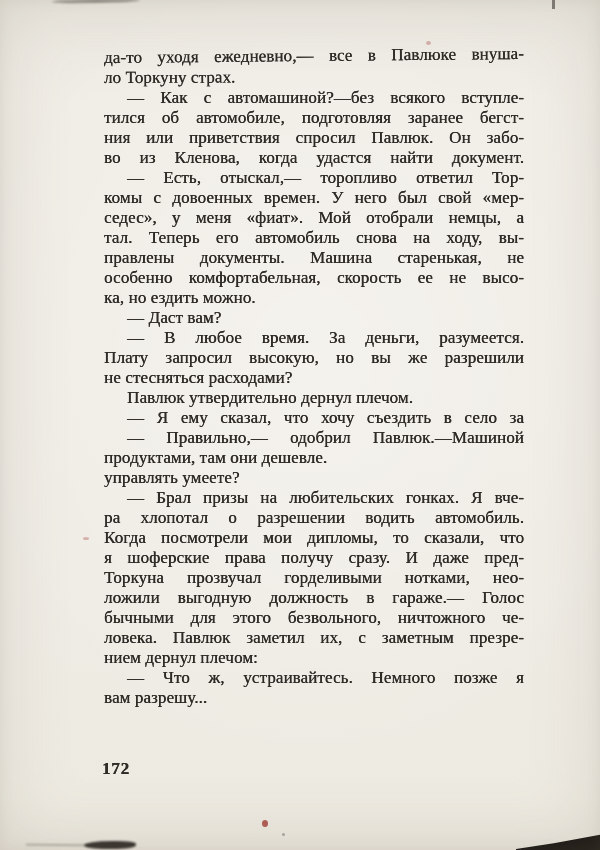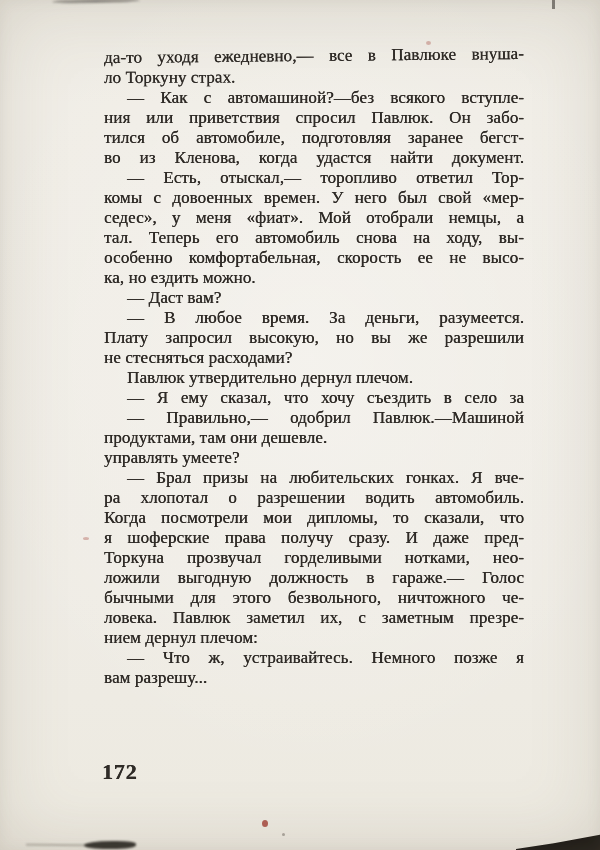--- a/index.html
+++ b/index.html
@@ -32,21 +32,21 @@
     text-shadow:0.3px 0 0 currentColor;
     letter-spacing:0.1px;
   }
   .line{height:20px;text-align:left;}
   .line.j{text-align:justify;text-align-last:justify;}
   .line.in{text-indent:23px;}
   .line:first-child{transform:rotate(-0.55deg);transform-origin:0 100%;}
   .line:nth-child(2){transform:rotate(-0.2deg);transform-origin:0 100%;}
   .page-number{
     position:absolute;left:102px;top:759px;
-    color:var(--ink);font-size:22px;font-weight:bold;letter-spacing:0.8px;
+    color:var(--ink);font-size:17px;font-weight:bold;letter-spacing:0.8px;
     text-shadow:0.3px 0 0 currentColor;
   }
   
   .smudge-top{position:absolute;left:52px;top:-1px;width:88px;height:4px;
     background:rgba(45,42,38,0.45);filter:blur(1.2px);border-radius:50%;transform:rotate(-1deg);}
   .tick-top{position:absolute;left:552px;top:0;width:3px;height:9px;
     background:rgba(55,52,48,0.60);filter:blur(0.4px);}
   .speck-red-top{position:absolute;left:426px;top:41px;width:5px;height:4px;border-radius:50%;
     background:var(--redmark);opacity:0.35;filter:blur(0.5px);}
   .speck-red-mid{position:absolute;left:83px;top:537px;width:6px;height:3px;border-radius:50%;
@@ -70,27 +70,28 @@
 
   <div class="smudge-top"></div>
   <div class="tick-top"></div>
   <div class="speck-red-top"></div>
   <div class="speck-red-mid"></div>
 
   <div class="textblock">
       <div class="line j">да-то уходя ежедневно,— все в Павлюке внуша-</div>
       <div class="line">ло Торкуну страх.</div>
       <div class="line j in">— Как с автомашиной?—без всякого вступле-</div>
+      <div class="line j">тился об автомобиле, подготовляя заранее бегст-</div>
       <div class="line j">ния или приветствия спросил Павлюк. Он забо-</div>
-      <div class="line j">тился об автомобиле, подготовляя заранее бегст-</div>
       <div class="line j">во из Кленова, когда удастся найти документ.</div>
       <div class="line j in">— Есть, отыскал,— торопливо ответил Тор-</div>
       <div class="line j">комы с довоенных времен. У него был свой «мер-</div>
       <div class="line j">седес», у меня «фиат». Мой отобрали немцы, а</div>
       <div class="line j">тал. Теперь его автомобиль снова на ходу, вы-</div>
+      <div class="line j">правлены документы. Машина старенькая, не</div>
       <div class="line j">особенно комфортабельная, скорость ее не высо-</div>
       <div class="line">ка, но ездить можно.</div>
       <div class="line in">— Даст вам?</div>
       <div class="line j in">— В любое время. За деньги, разумеется.</div>
       <div class="line j">Плату запросил высокую, но вы же разрешили</div>
       <div class="line">не стесняться расходами?</div>
       <div class="line in">Павлюк утвердительно дернул плечом.</div>
       <div class="line j in">— Я ему сказал, что хочу съездить в село за</div>
       <div class="line j in">— Правильно,— одобрил Павлюк.—Машиной</div>
       <div class="line">продуктами, там они дешевле.</div>

